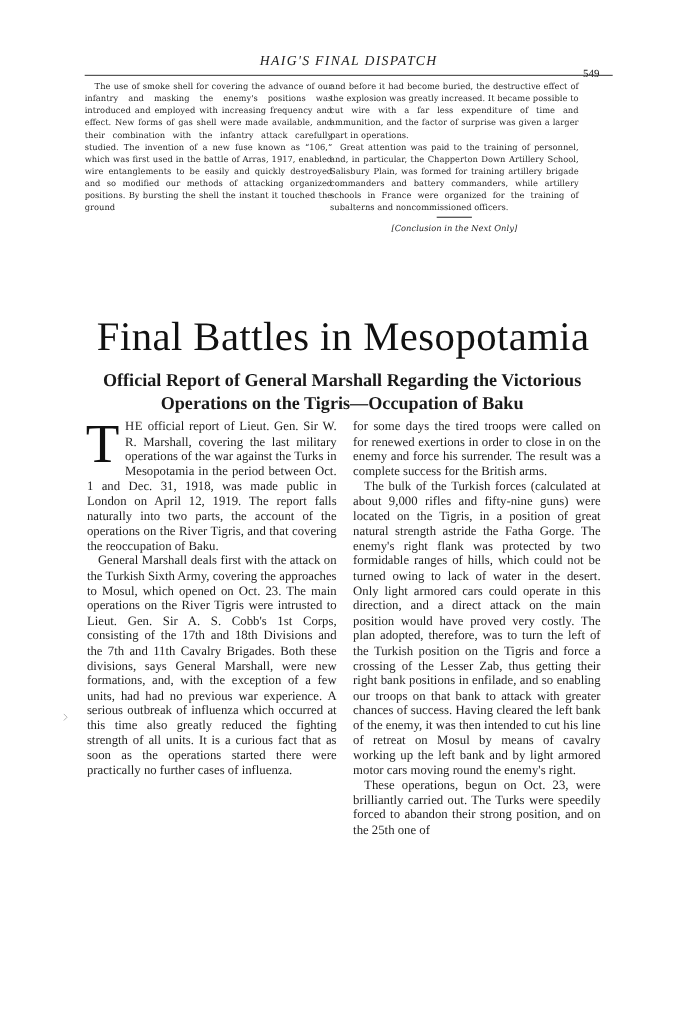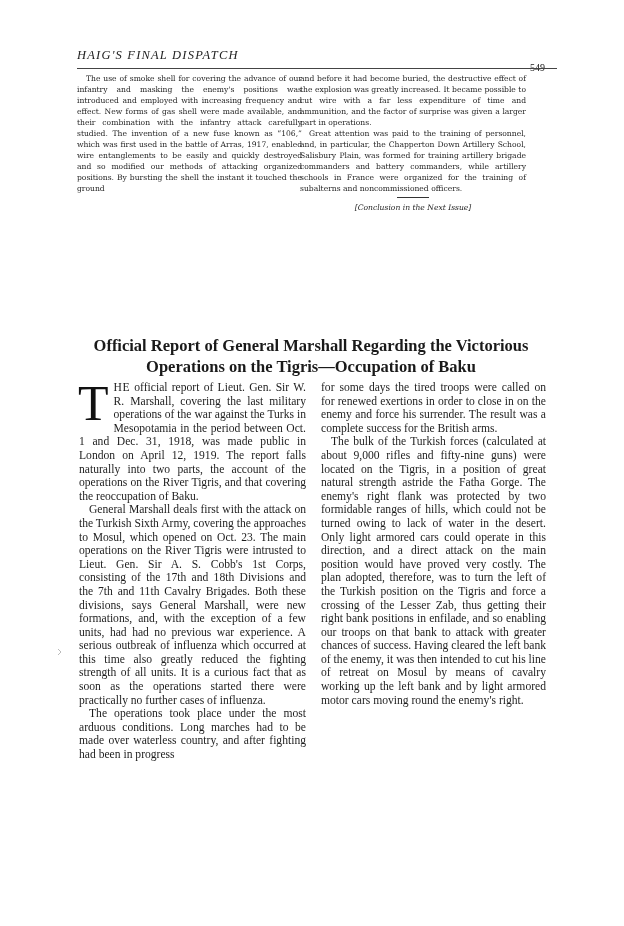--- a/index.html
+++ b/index.html
@@ -1,20 +1,20 @@
 <!DOCTYPE html>
 <html><head>
 <meta charset="utf-8">
 <style>
   html, body { margin: 0; padding: 0; background: #ffffff; }
   body { width: 624px; height: 926px; position: relative; overflow: hidden; color: #1a1a1a; }
   .page { position: absolute; left: 0; top: 0; width: 624px; height: 926px; }
 
   .running-head { position: absolute; left: 77px; top: 47px; width: 480px; height: 16px; }
-  .running-title { position: absolute; left: 0; right: 0; text-align: left; top: 1px;
+  .running-title { position: absolute; left: 0; right: 0; text-align: center; top: 1px;
     font-family: "Liberation Serif", serif; font-style: italic; font-size: 12.5px; letter-spacing: 1.2px; color: #222; }
   .page-number { position: absolute; right: 12px; top: 15px; font-family: "Liberation Serif", serif; font-size: 10px; color: #222; }
   .head-rule { position: absolute; left: 77px; top: 68px; width: 480px; height: 0; border-top: 1px solid #444; }
 
   .col { position: absolute; font-family: "DejaVu Serif", serif; font-size: 7.6px; line-height: 10.95px; color: #1f1f1f; text-align: justify; }
   .col p { margin: 0; }
   .col p.indent { text-indent: 9px; }
   .top-left { left: 77px; top: 74px; width: 225px; }
   .top-right { left: 300px; top: 74px; width: 226px; }
   .short-rule { width: 32px; border-top: 1px solid #333; margin: 3px auto 5px auto; }
@@ -47,32 +47,33 @@
   <div class="head-rule"></div>
 
   <div class="col top-left">
     <p class="indent">The use of smoke shell for covering the advance of our infantry and masking the enemy's positions was introduced and employed with increasing frequency and effect. New forms of gas shell were made available, and their combination with the infantry attack carefully studied. The invention of a new fuse known as “106,” which was first used in the battle of Arras, 1917, enabled wire entanglements to be easily and quickly destroyed and so modified our methods of attacking organized positions. By bursting the shell the instant it touched the ground</p>
   </div>
 
   <div class="col top-right">
     <p>and before it had become buried, the destructive effect of the explosion was greatly increased. It became possible to cut wire with a far less expenditure of time and ammunition, and the factor of surprise was given a larger part in operations.</p>
     <p class="indent">Great attention was paid to the training of personnel, and, in particular, the Chapperton Down Artillery School, Salisbury Plain, was formed for training artillery brigade commanders and battery commanders, while artillery schools in France were organized for the training of subalterns and noncommissioned officers.</p>
     <div class="short-rule"></div>
-    <p class="continued-note">[Conclusion in the Next Issue]</p>
+    <p class="continued-note">[Conclusion in the Next Only]</p>
   </div>
 
+  <h1 class="article-title" style="margin:0;font-weight:normal;">Final Battles in Mesopotamia</h1>
   <h2 class="article-subtitle" style="margin:0;">Official Report of General Marshall Regarding the Victorious Operations on the Tigris—Occupation of Baku</h2>
 
   <div class="body-col main-left">
     <p><span class="dropcap">T</span><span class="caps">HE</span><span> official report of Lieut. Gen. Sir W. R. Marshall, covering the last military operations of the war against the Turks in Mesopotamia in the period between Oct. 1 and Dec. 31, 1918, was made public in London on April 12, 1919. The report falls naturally into two parts, the account of the operations on the River Tigris, and that covering the reoccupation of Baku.</span></p>
     <p class="indent">General Marshall deals first with the attack on the Turkish Sixth Army, covering the approaches to Mosul, which opened on Oct. 23. The main operations on the River Tigris were intrusted to Lieut. Gen. Sir A. S. Cobb's 1st Corps, consisting of the 17th and 18th Divisions and the 7th and 11th Cavalry Brigades. Both these divisions, says General Marshall, were new formations, and, with the exception of a few units, had had no previous war experience. A serious outbreak of influenza which occurred at this time also greatly reduced the fighting strength of all units. It is a curious fact that as soon as the operations started there were practically no further cases of influenza.</p>
-    <p class="indent">The operations took place under the most arduous conditions. Long marches had to be made over waterless country, and after fighting had been in progress</p>
   </div>
 
   <div class="body-col main-right">
     <p>for some days the tired troops were called on for renewed exertions in order to close in on the enemy and force his surrender. The result was a complete success for the British arms.</p>
     <p class="indent">The bulk of the Turkish forces (calculated at about 9,000 rifles and fifty-nine guns) were located on the Tigris, in a position of great natural strength astride the Fatha Gorge. The enemy's right flank was protected by two formidable ranges of hills, which could not be turned owing to lack of water in the desert. Only light armored cars could operate in this direction, and a direct attack on the main position would have proved very costly. The plan adopted, therefore, was to turn the left of the Turkish position on the Tigris and force a crossing of the Lesser Zab, thus getting their right bank positions in enfilade, and so enabling our troops on that bank to attack with greater chances of success. Having cleared the left bank of the enemy, it was then intended to cut his line of retreat on Mosul by means of cavalry working up the left bank and by light armored motor cars moving round the enemy's right.</p>
+    <p class="indent">These operations, begun on Oct. 23, were brilliantly carried out. The Turks were speedily forced to abandon their strong position, and on the 25th one of</p>
   </div>
 
   <svg class="gutter-mark" viewBox="0 0 6 8">
     <path d="M1 1 L4 4 L1 7" stroke="#aaa" stroke-width="0.8" fill="none"></path>
   </svg>
 </div>
 
 </body></html>

